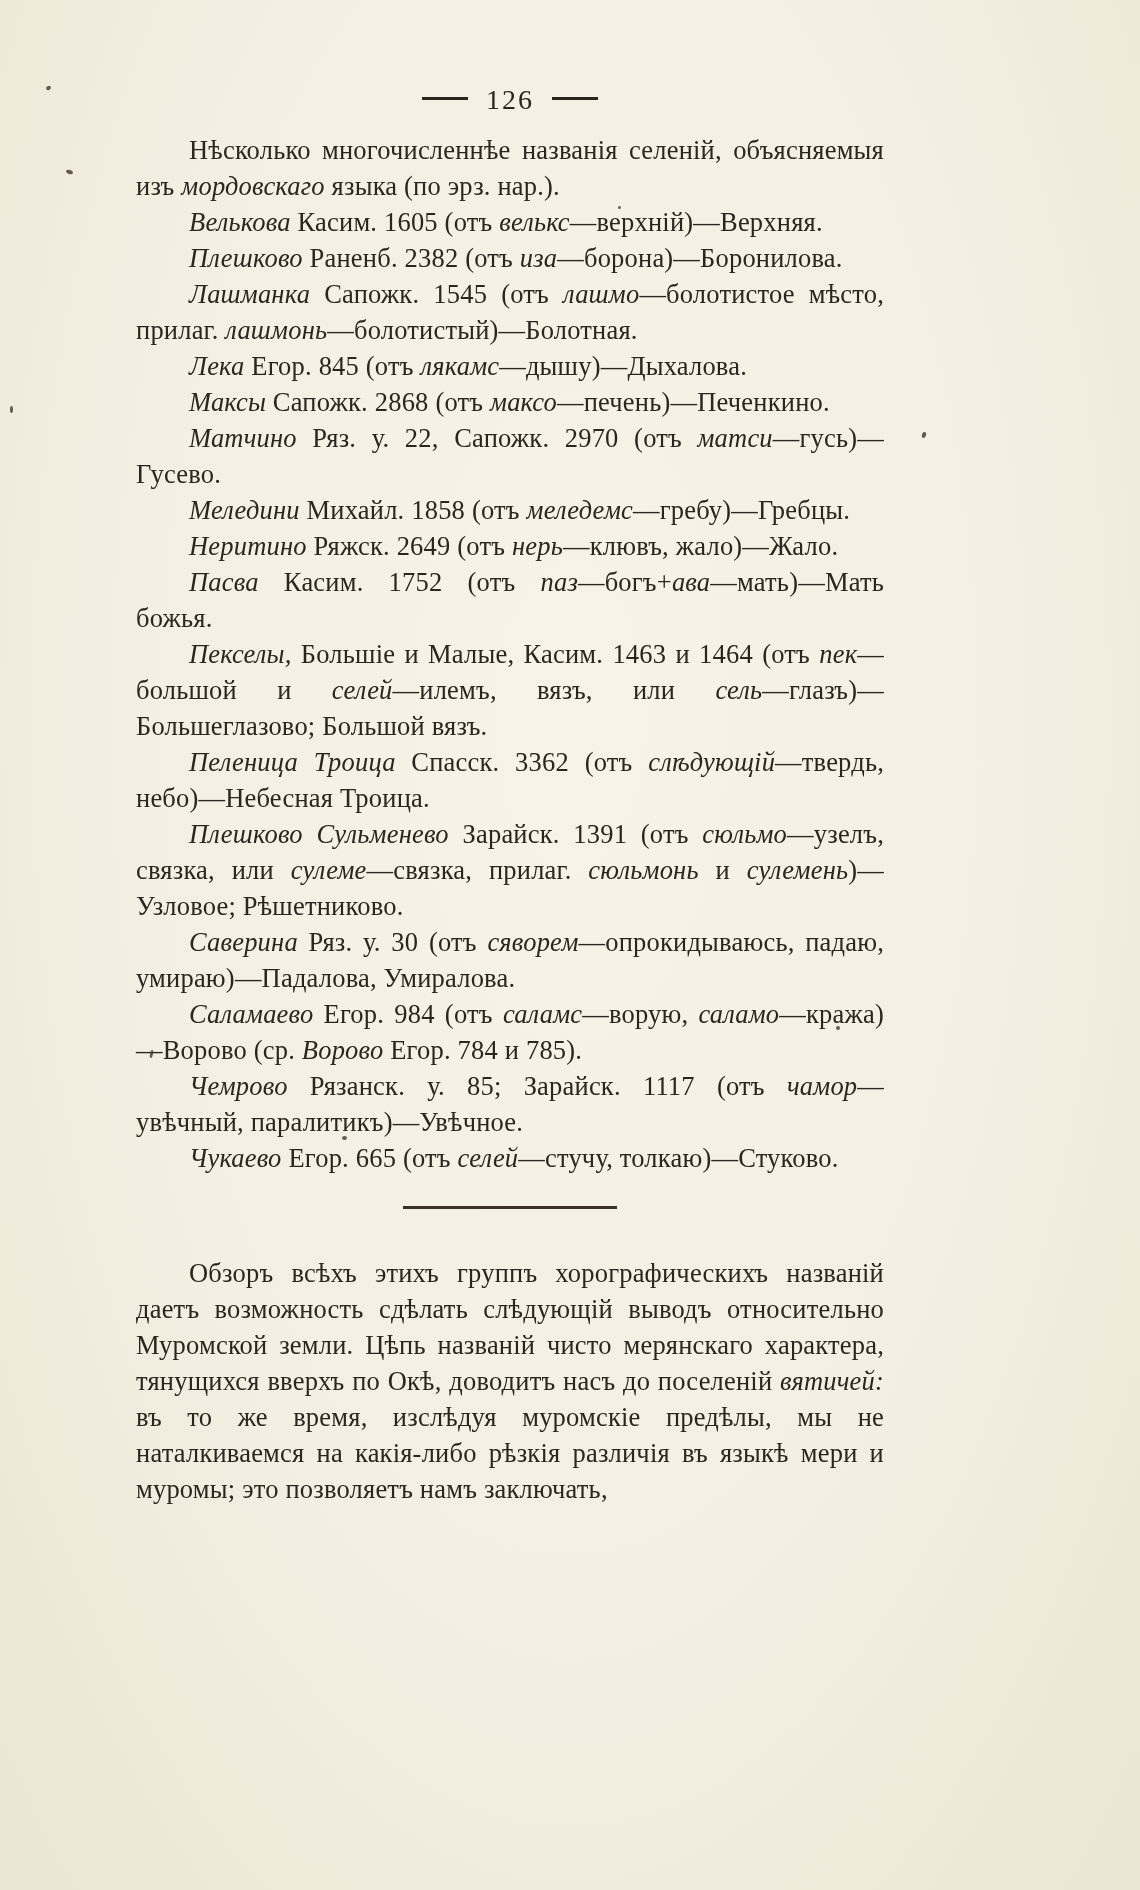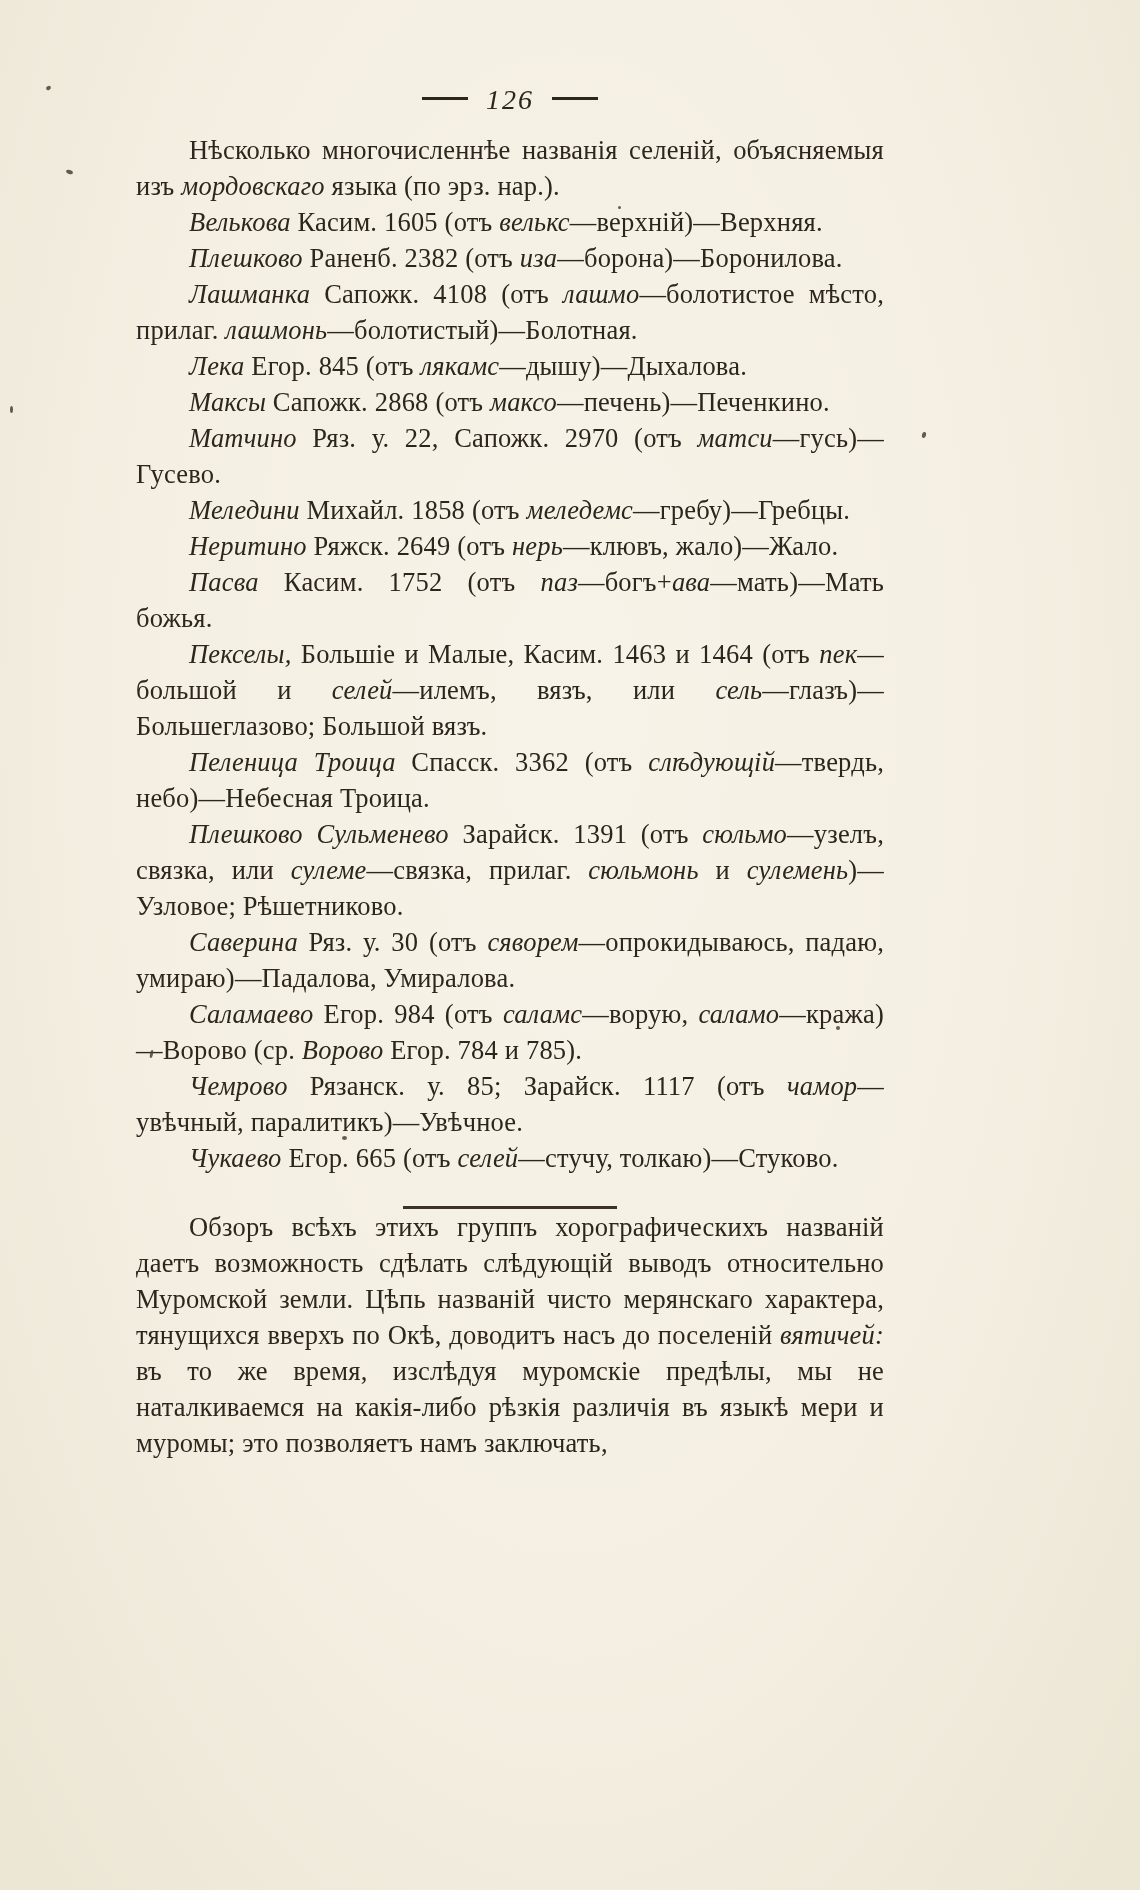--- a/index.html
+++ b/index.html
@@ -17,21 +17,20 @@
     color: #2c261e;
     background: radial-gradient(ellipse at 50% 38%, #f7f3e8 0%, #f4efe2 55%, #ece6d5 95%);
   }
   .text-block {
     margin: 0 256px 0 136px; 
   }
   .page-header {
     padding-top: 84px;
     text-align: center;
     white-space: nowrap;
-    font-style: italic;
   }
   .page-number {
     display: inline-block;
     font-size: 28px;
     letter-spacing: 2px;
     vertical-align: middle;
   }
   .rule {
     display: inline-block;
     width: 46px;
@@ -49,21 +48,21 @@
     letter-spacing: 0.2px;
   }
   .para i { font-style: italic; }
   .intro { margin-top: 16px; }
   .divider {
     width: 214px;
     height: 0;
     border-top: 3px solid #3b332a;
     margin: 30px auto 0 auto;
   }
-  .closing { }
+  .closing { margin-top: 46px; }
   .speck {
     position: absolute;
     background: #4a4236;
     border-radius: 50%;
     opacity: 0.85;
   }
   .speck.s1 { left: 46px;  top: 86px;   width: 5px; height: 4px; transform: rotate(-30deg); }
   .speck.s2 { left: 66px;  top: 170px;  width: 7px; height: 4px; transform: rotate(20deg); }
   .speck.s3 { left: 10px;  top: 406px;  width: 3px; height: 7px; }
   .speck.s4 { left: 922px; top: 432px;  width: 4px; height: 6px; transform: rotate(15deg); }
@@ -90,21 +89,21 @@
 
     <div class="page-header">
       <span class="rule"></span><span class="page-number">126</span><span class="rule"></span>
     </div>
 
     <p class="para intro"><span>Нѣсколько многочисленнѣе названія селеній, объясняемыя изъ </span><i>мордовскаго</i><span> языка (по эрз. нар.).</span></p>
 
     <div id="entries">
         <p class="para entry"><i>Велькова</i><span> Касим. 1605 (отъ </span><i>велькс</i><span>—верхній)—Верхняя.</span></p>
         <p class="para entry"><i>Плешково</i><span> Раненб. 2382 (отъ </span><i>иза</i><span>—борона)—Боронилова.</span></p>
-        <p class="para entry"><i>Лашманка</i><span> Сапожк. 4108 (отъ </span><i>лашмо</i><span>—болотистое мѣсто, прилаг. </span><i>лашмонь</i><span>—болотистый)—Болотная.</span></p>
+        <p class="para entry"><i>Лашманка</i><span> Сапожк. 1545 (отъ </span><i>лашмо</i><span>—болотистое мѣсто, прилаг. </span><i>лашмонь</i><span>—болотистый)—Болотная.</span></p>
         <p class="para entry"><i>Лека</i><span> Егор. 845 (отъ </span><i>лякамс</i><span>—дышу)—Дыхалова.</span></p>
         <p class="para entry"><i>Максы</i><span> Сапожк. 2868 (отъ </span><i>максо</i><span>—печень)—Печенкино.</span></p>
         <p class="para entry"><i>Матчино</i><span> Ряз. у. 22, Сапожк. 2970 (отъ </span><i>матси</i><span>—гусь)—Гусево.</span></p>
         <p class="para entry"><i>Меледини</i><span> Михайл. 1858 (отъ </span><i>меледемс</i><span>—гребу)—Гребцы.</span></p>
         <p class="para entry"><i>Неритино</i><span> Ряжск. 2649 (отъ </span><i>нерь</i><span>—клювъ, жало)—Жало.</span></p>
         <p class="para entry"><i>Пасва</i><span> Касим. 1752 (отъ </span><i>паз</i><span>—богъ+</span><i>ава</i><span>—мать)—Мать божья.</span></p>
         <p class="para entry"><i>Пекселы,</i><span> Большіе и Малые, Касим. 1463 и 1464 (отъ </span><i>пек</i><span>—большой и </span><i>селей</i><span>—илемъ, вязъ, или </span><i>сель</i><span>—глазъ)—Большеглазово; Большой вязъ.</span></p>
         <p class="para entry"><i>Пеленица Троица</i><span> Спасск. 3362 (отъ </span><i>слѣдующій</i><span>—твердь, небо)—Небесная Троица.</span></p>
         <p class="para entry"><i>Плешково Сульменево</i><span> Зарайск. 1391 (отъ </span><i>сюльмо</i><span>—узелъ, связка, или </span><i>сулеме</i><span>—связка, прилаг. </span><i>сюльмонь</i><span> и </span><i>сулемень</i><span>)—Узловое; Рѣшетниково.</span></p>
         <p class="para entry"><i>Саверина</i><span> Ряз. у. 30 (отъ </span><i>сяворем</i><span>—опрокидываюсь, падаю, умираю)—Падалова, Умиралова.</span></p>

